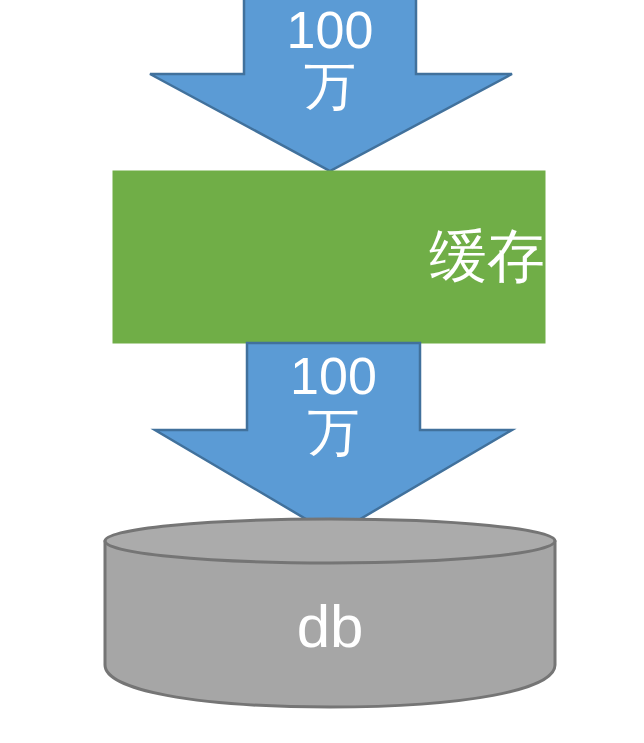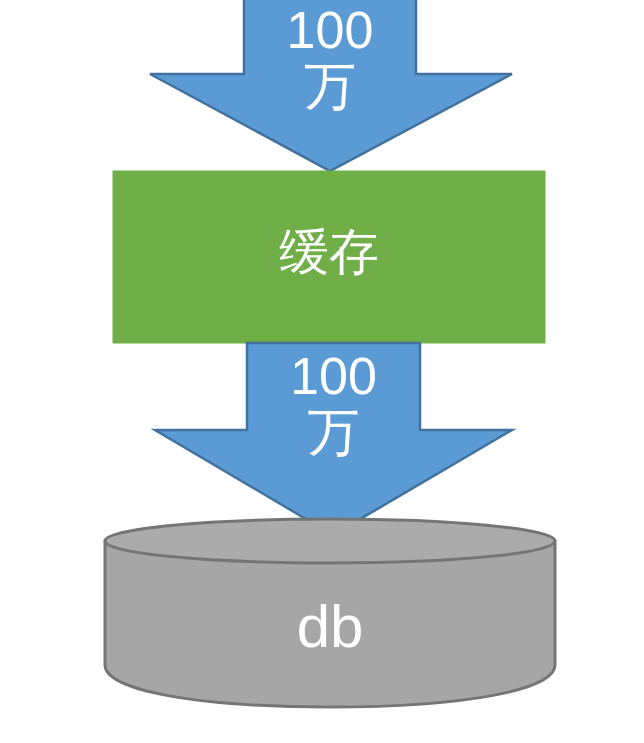--- a/index.html
+++ b/index.html
@@ -47,21 +47,22 @@
   #arrow-bottom-label {
     left: 247px;
     top: 348px;
     width: 173px;
     font-size: 52px;
   }
   #cache-label {
     left: 113px;
     top: 225px;
     width: 432px;
-    font-size: 50px;
+    font-size: 58px;
+    text-align: right;
   }
   #db-label {
     left: 105px;
     top: 595px;
     width: 450px;
     font-size: 60px;
   }
 </style>
 </head>
 <body>

